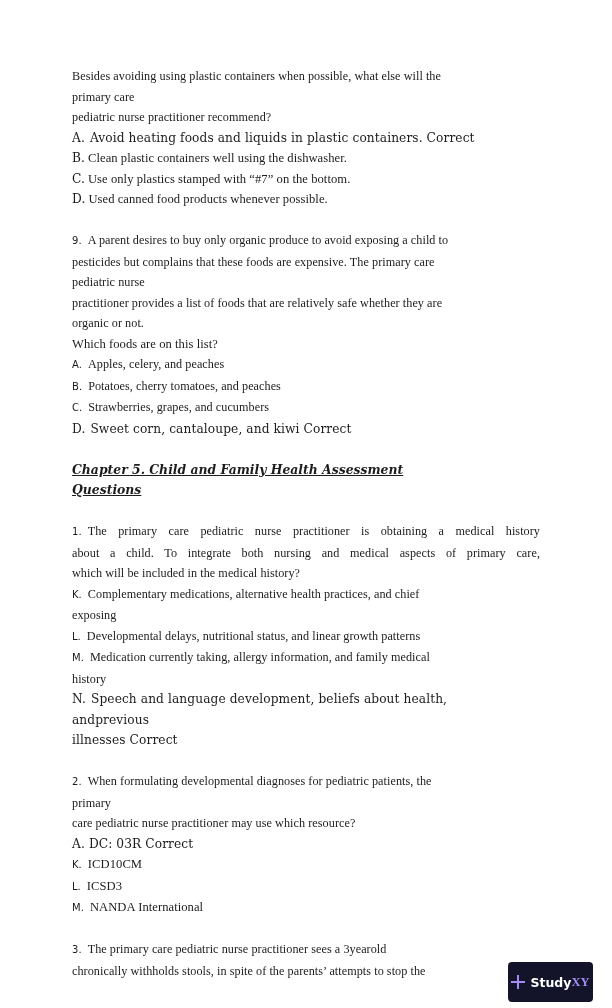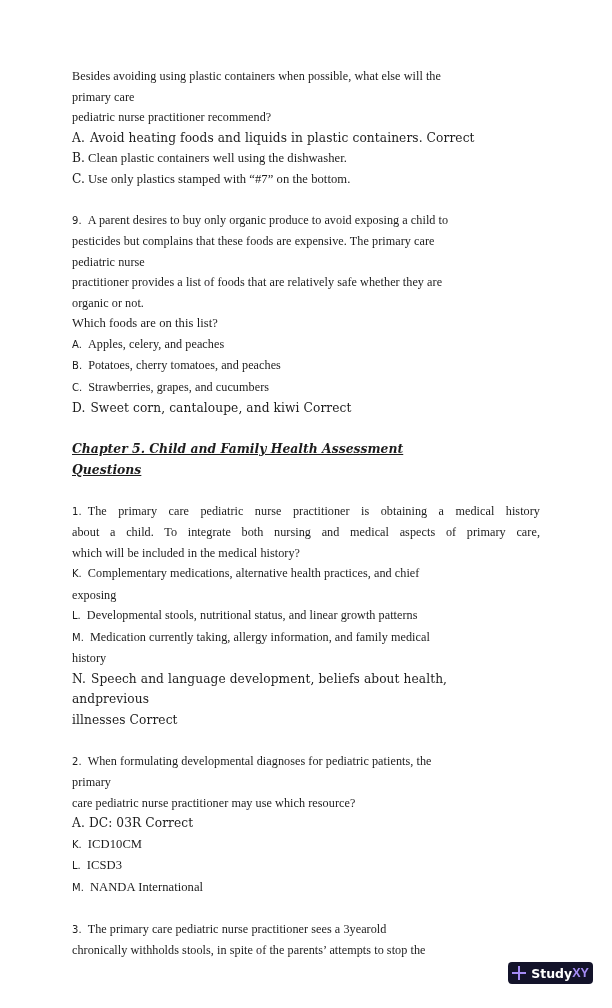--- a/index.html
+++ b/index.html
@@ -18,50 +18,53 @@
   .line.justify { text-align: justify; text-align-last: justify; white-space: normal; width: 468px; }
   .bold { font-family: "DejaVu Serif", serif; font-weight: normal; font-size: 12.2px; letter-spacing: 0.1px; }
   .lbl { display: inline-block; margin-right: 5px; }
   .lbl.small { font-family: "DejaVu Sans", sans-serif; font-size: 10px; margin-right: 6px; }
   .gap { height: 20.5px; }
   .chapter {
     font-family: "DejaVu Serif", serif; font-weight: bold; font-size: 12.4px;
     line-height: 20.5px; text-decoration: underline; white-space: nowrap; font-style: italic;
   }
   .badge {
-    position: absolute; left: 508px; top: 962px; width: 85px; height: 22px;
+    position: absolute; left: 508px; top: 962px; width: 85px; height: 40px;
     background: #13132a; border-radius: 4px; display: flex; align-items: center;
     justify-content: center; gap: 5px; box-sizing: border-box;
   }
   .badge .plus { width: 14px; height: 14px; position: relative; }
   .badge .plus::before, .badge .plus::after {
     content: ""; position: absolute; background: #a58cf5;
   }
   .badge .plus::before { left: 6px; top: 0; width: 2px; height: 14px; }
   .badge .plus::after { left: 0; top: 6px; width: 14px; height: 2px; }
   .badge .b1 { font-family: "DejaVu Sans", sans-serif; font-weight: bold; font-size: 12.5px; color: #ffffff; }
-  .badge .b2 { font-family: Liberation Sans, sans-serif; font-weight: bold; font-size: 12.5px; color: #a58cf5; margin-left: -5px; }
+  .badge .b2 { font-family: Liberation Serif, serif; font-weight: bold; font-size: 12.5px; color: #a58cf5; margin-left: -5px; }
 </style>
 </head>
 <body>
 
 <div class="page">
 
   <div>
     <div class="line">Besides avoiding using plastic containers when possible, what else will the</div>
     <div class="line">primary care</div>
     <div class="line">pediatric nurse practitioner recommend?</div>
     <div class="line bold">
       <span class="lbl">A.</span><span>Avoid heating foods and liquids in plastic containers. Correct</span>
     </div>
     <div class="line wide">
       <span class="lbl bold" style="margin-right:3px">B.</span><span>Clean plastic containers well using the dishwasher.</span>
     </div>
     <div class="line wide">
       <span class="lbl bold" style="margin-right:3px">C.</span><span>Use only plastics stamped with “#7” on the bottom.</span>
+    </div>
+    <div class="line wide">
+      <span class="lbl bold" style="margin-right:3px">D.</span><span>Used canned food products whenever possible.</span>
     </div>
   </div>
 
   <div class="gap"></div>
 
   <div>
     <div class="line">
       <span class="lbl small">9.</span><span>A parent desires to buy only organic produce to avoid exposing a child to</span>
     </div>
     <div class="line">pesticides but complains that these foods are expensive. The primary care</div>
@@ -96,21 +99,21 @@
     <div class="line justify">
       <span class="lbl small">1.</span><span>The primary care pediatric nurse practitioner is obtaining a medical history</span>
     </div>
     <div class="line justify">about a child. To integrate both nursing and medical aspects of primary care,</div>
     <div class="line">which will be included in the medical history?</div>
     <div class="line">
       <span class="lbl small">K.</span><span>Complementary medications, alternative health practices, and chief</span>
     </div>
     <div class="line">exposing</div>
     <div class="line">
-      <span class="lbl small">L.</span><span>Developmental stools, nutritional status, and linear growth patterns</span>
+      <span class="lbl small">L.</span><span>Developmental delays, nutritional status, and linear growth patterns</span>
     </div>
     <div class="line">
       <span class="lbl small">M.</span><span>Medication currently taking, allergy information, and family medical</span>
     </div>
     <div class="line">history</div>
     <div class="line bold">
       <span class="lbl">N.</span><span>Speech and language development, beliefs about health,</span>
     </div>
     <div class="line bold">andprevious</div>
     <div class="line bold">illnesses Correct</div>

